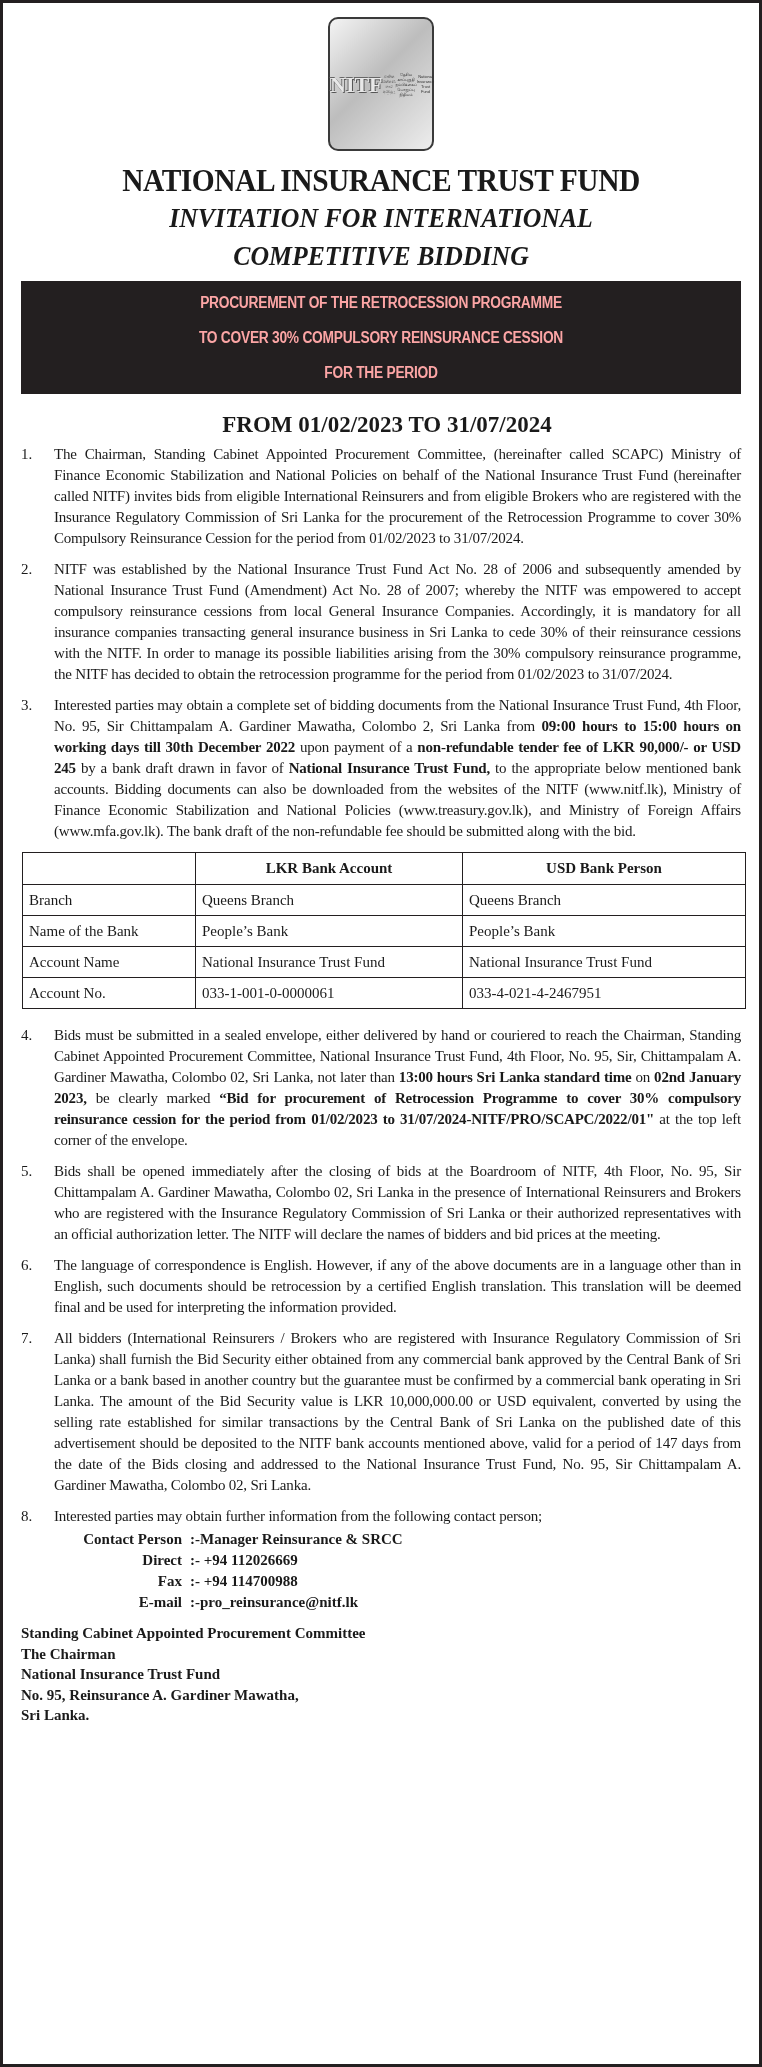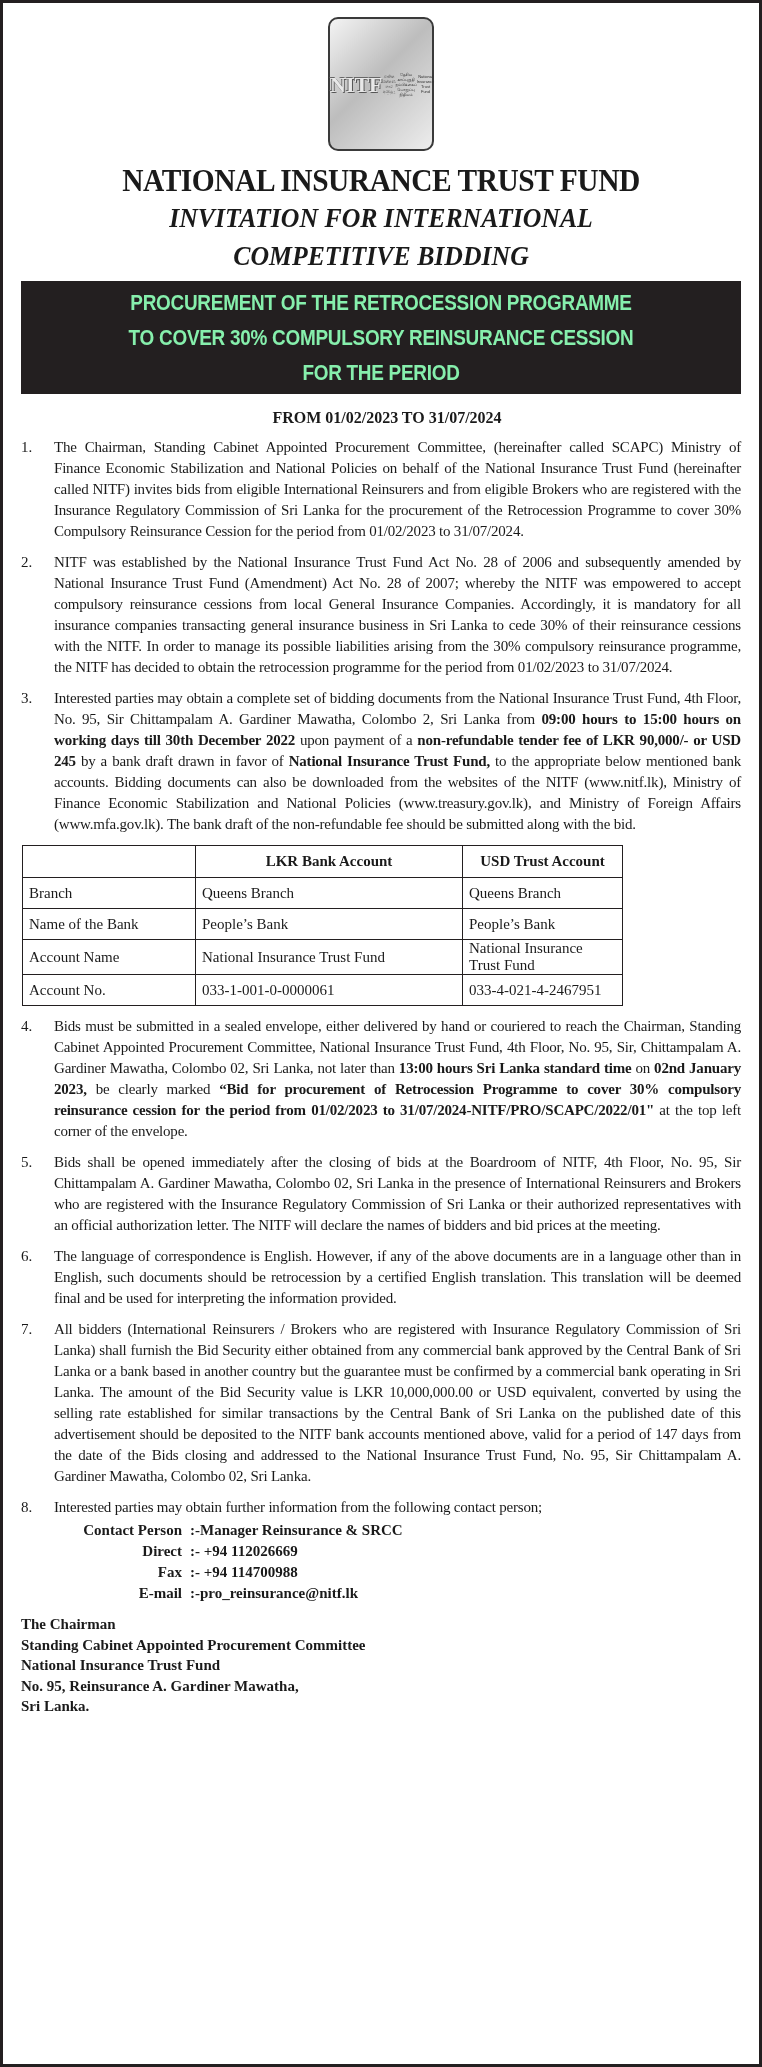--- a/index.html
+++ b/index.html
@@ -64,53 +64,53 @@
     text-align: center;
     font-family: "Liberation Serif", serif;
     font-style: italic;
     font-weight: bold;
     font-size: 28px;
     line-height: 38px;
     transform: scaleX(0.92);
   }
   .banner {
     background: #231f20;
-    color: #86efac;
+    color: #fca5a5;
     margin: 6px 18px 0 18px;
     padding: 4px 6px 4px 6px;
     text-align: center;
     font-family: "Liberation Sans", sans-serif;
     font-weight: bold;
-    font-size: 22px;
+    font-size: 16px;
     line-height: 35px;
     letter-spacing: -0.3px;
   }
   .banner span { display: block; transform: scaleX(0.86); white-space: nowrap; }
   .period {
     text-align: center;
     font-family: "Liberation Serif", serif;
     font-weight: bold;
-    font-size: 16px;
+    font-size: 23px;
     line-height: 26px;
-    margin-top: 11px;
+    margin-top: 18px;
     padding-left: 12px;
   }
   .clauses { padding: 6px 18px 0 18px; }
   .clause {
     display: flex;
     font-size: 15px;
     line-height: 21px;
     margin-bottom: 10px;
   }
   .clause .num { width: 33px; flex-shrink: 0; }
   .clause .text { flex: 1; text-align: justify; letter-spacing: -0.2px; }
   .clause b { font-weight: bold; }
   .bank-table {
-    width: 601px;
-    margin: 4px 0 4px 19px;
+    width: 724px;
+    margin: 4px 0 10px 19px;
     border-collapse: collapse;
     font-size: 15px;
   }
   .bank-table td, .bank-table th {
     border: 1.5px solid #231f20;
     height: 31px;
     padding: 0 6px;
     text-align: left;
     font-weight: normal;
   }
@@ -199,21 +199,21 @@
   <table class="bank-table">
     <colgroup>
         <col class="c1">
         <col class="c2">
         <col>
       </colgroup>
     <tbody>
         <tr>
       <th></th>
       <th>LKR Bank Account</th>
-      <th>USD Trust Account</th>
+      <th>USD Bank Person</th>
     </tr>
     <tr>
       <td>Branch</td>
       <td>Queens Branch</td>
       <td>Queens Branch</td>
     </tr>
     <tr>
       <td>Name of the Bank</td>
       <td>People’s Bank</td>
       <td>People’s Bank</td>
@@ -275,20 +275,20 @@
       <span style="white-space:pre;"> +94 114700988</span>
     </div>
     <div class="contact-row">
       <span class="label">E-mail</span>
       <span class="sep">:-</span>
       <span>pro_reinsurance@nitf.lk</span>
     </div>
   </div>
 
   <div class="signature">
+    <div>Standing Cabinet Appointed Procurement Committee</div>
     <div>The Chairman</div>
-    <div>Standing Cabinet Appointed Procurement Committee</div>
     <div>National Insurance Trust Fund</div>
     <div>No. 95, Reinsurance A. Gardiner Mawatha,</div>
     <div>Sri Lanka.</div>
   </div>
 
 </div>
 
 </body></html>

